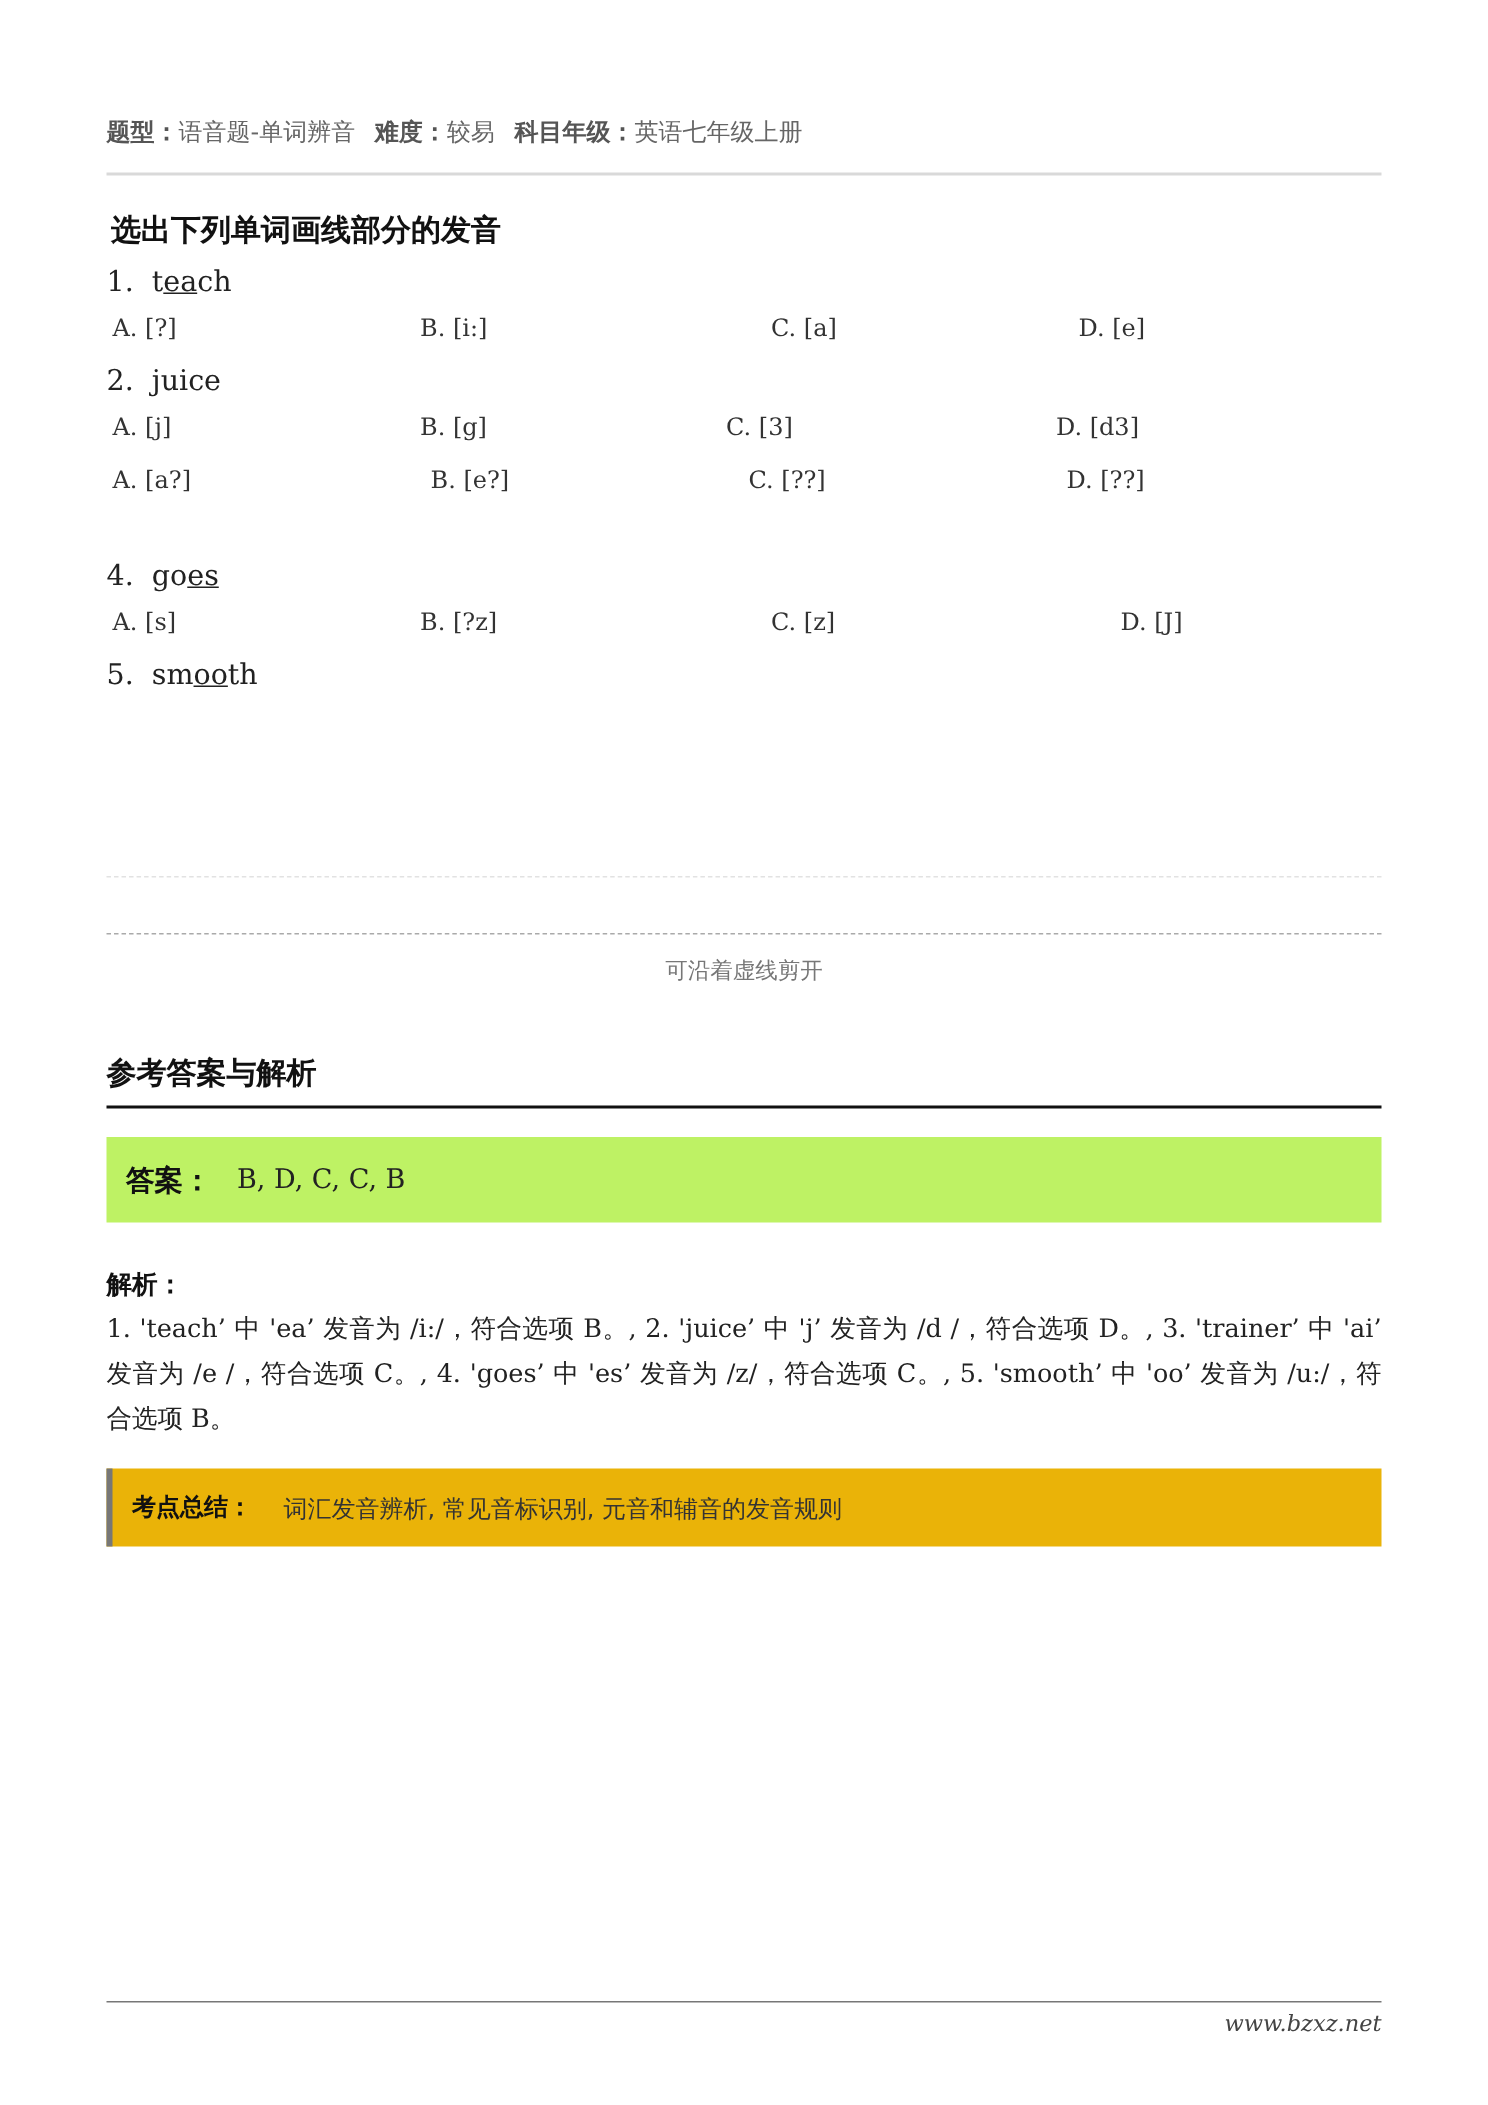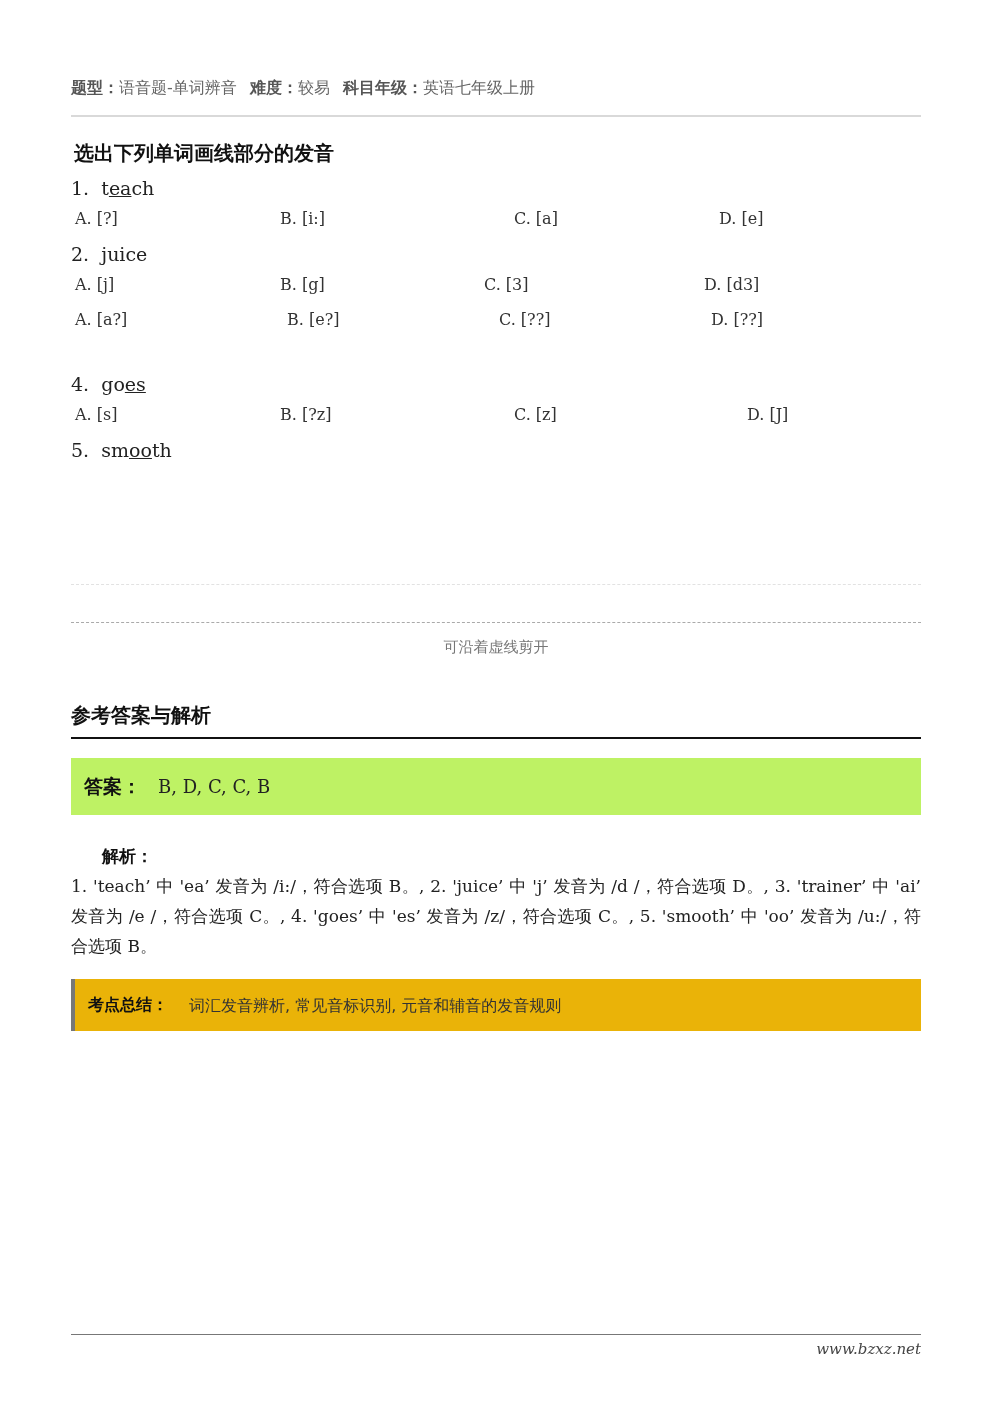--- a/index.html
+++ b/index.html
@@ -34,21 +34,21 @@
   .ans-title { position: absolute; top: 702px; left: 0; font-size: 20px; font-weight: bold; color: #111;
     font-family: "DejaVu Sans", sans-serif; }
   .hr-ans { position: absolute; top: 737px; left: 0; width: 850px; height: 2px; background: #111; }
 
   .ans-box { position: absolute; top: 758px; left: 0; width: 850px; height: 57px; background: #bef264; }
   .ans-box .lbl { position: absolute; left: 13px; top: 16px; font-size: 19px; font-weight: bold; color: #111;
     font-family: "DejaVu Sans", sans-serif; }
   .ans-box .val { position: absolute; left: 87px; top: 18px; font-size: 18px; color: #222; }
 
   .ana-lbl { position: absolute; top: 845px; left: 0; font-size: 17px; font-weight: bold; color: #111;
-    font-family: "DejaVu Sans", sans-serif; margin-left: 31px; }
+    font-family: "DejaVu Sans", sans-serif; }
   .ana-text { position: absolute; top: 871px; left: 0; width: 850px; font-size: 17px; line-height: 30px; color: #222;
     text-align: justify; }
 
   .kp-box { position: absolute; top: 979px; left: 0; width: 850px; height: 52px; background: #eab308;
     border-left: 4px solid #777; box-sizing: border-box; }
   .kp-box .lbl { position: absolute; left: 13px; top: 16px; font-size: 16px; font-weight: bold; color: #111;
     font-family: "DejaVu Sans", sans-serif; }
   .kp-box .val { position: absolute; left: 114px; top: 17px; font-size: 16px; color: #333;
     font-family: "DejaVu Sans", sans-serif; }
 

